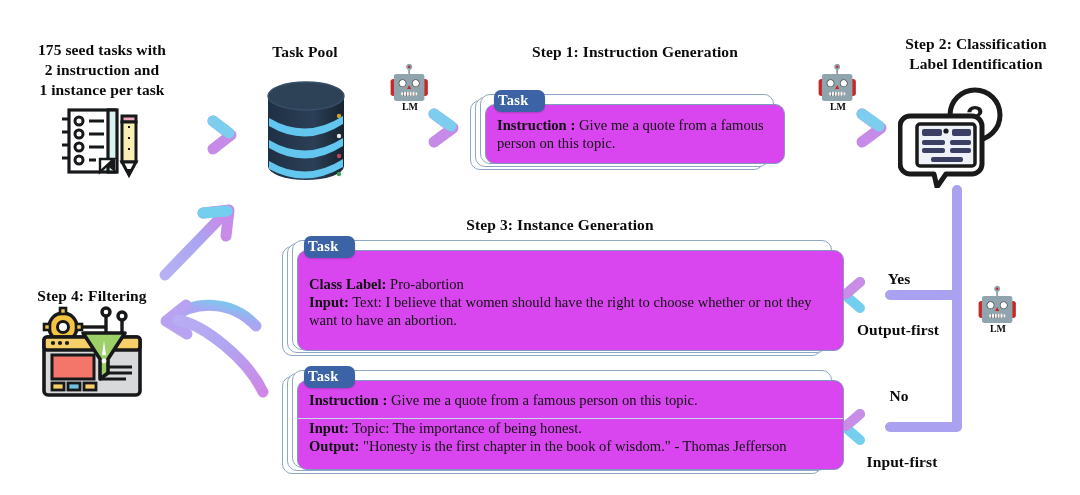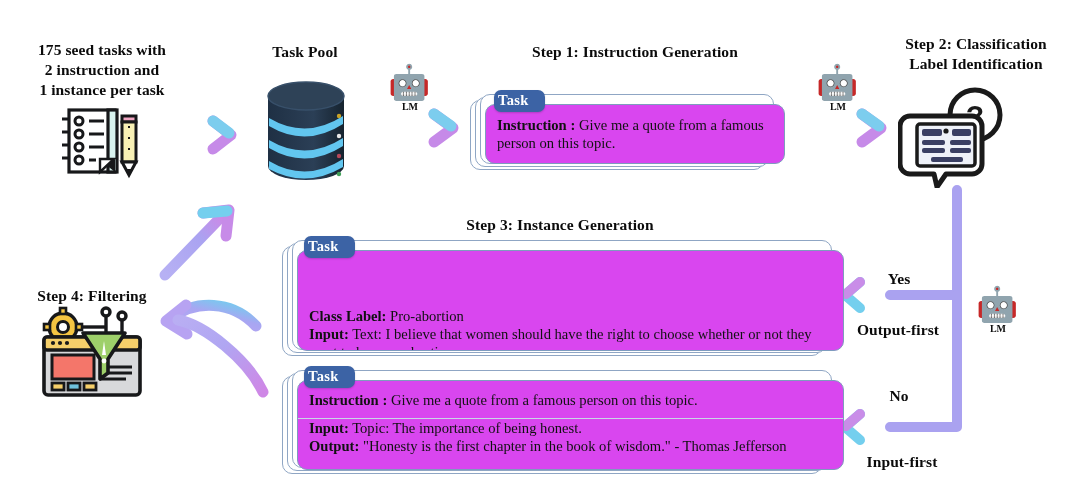--- a/index.html
+++ b/index.html
@@ -229,21 +229,21 @@
 <div class="abs hdr" style="left:380px;top:215px;width:360px;">Step 3: Instance Generation</div>
 
 <div class="cardwrap" style="left:282px;top:238px;width:562px;height:118px;">
   <div class="stack">
     <div class="sheet s1" style="width:538px;height:108px;"></div>
     <div class="sheet s2" style="width:538px;height:108px;"></div>
     <div class="sheet s3" style="width:538px;height:108px;"></div>
   </div>
   <div class="tasktag" style="left:22px;top:-2px;">Task</div>
   <div class="cardbody" style="left:15px;top:12px;width:547px;height:101px;">
-    <div class="row" style="padding-top:24px;margin-top:32px;">
+    <div class="row" style="padding-top:24px;">
       <div>
         <b>Class Label:</b>
         <span>Pro-abortion</span>
       </div>
       <div>
         <b>Input:</b>
         <span>Text: I believe that women should have the right to choose whether or not they want to have an abortion.</span>
       </div>
     </div>
   </div>

